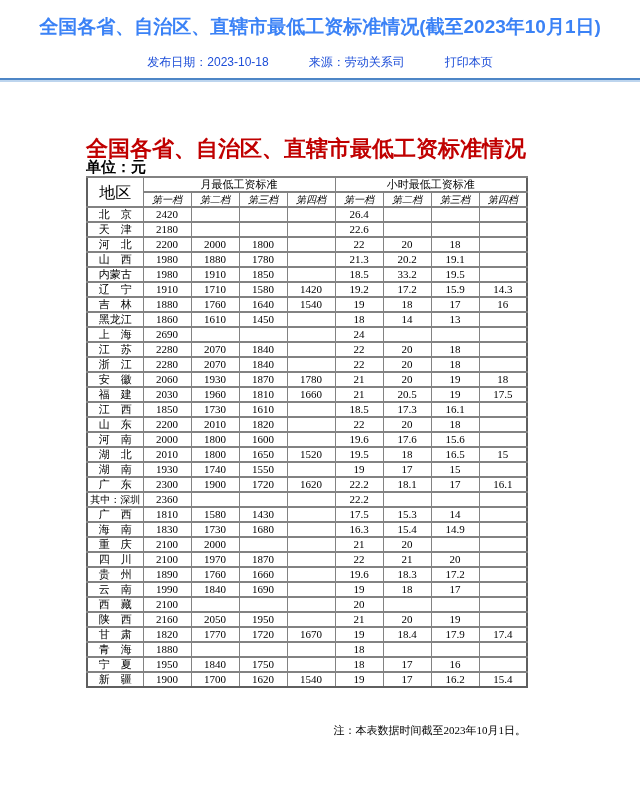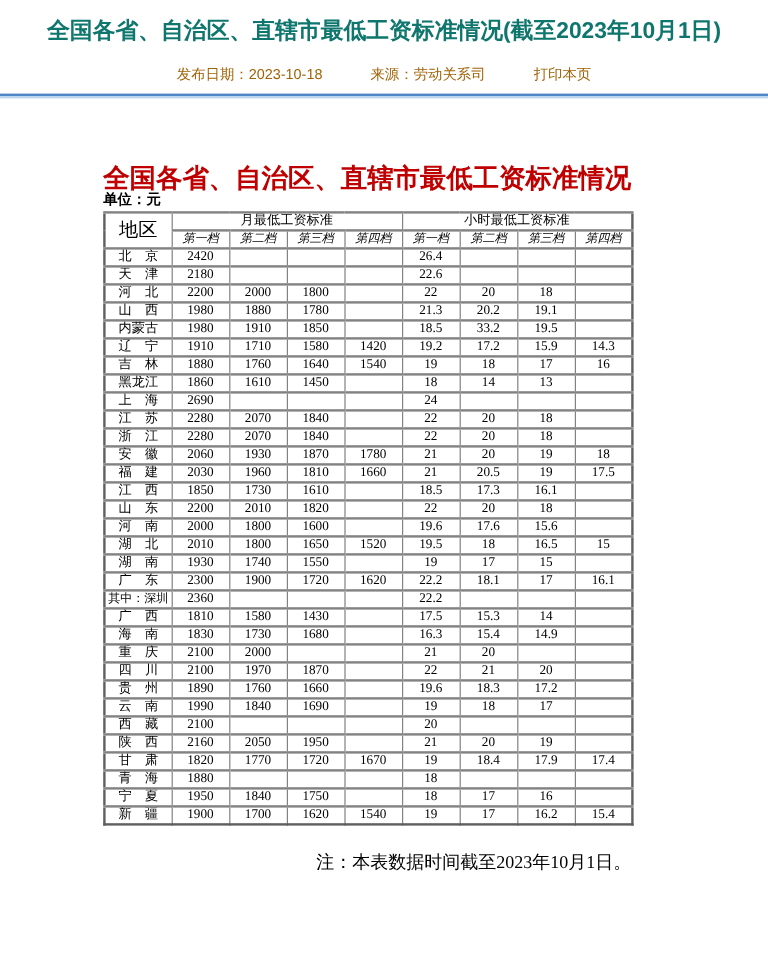--- a/index.html
+++ b/index.html
@@ -10,63 +10,63 @@
     --border-out:#5f5f5f;
   }
   *{box-sizing:border-box;}
   html,body{margin:0;padding:0;}
   body{
     width:640px;height:811px;background:#ffffff;overflow:hidden;
     font-family:"Liberation Sans","DejaVu Sans",sans-serif;color:#000;
   }
   .article-title{
     padding-top:15px;text-align:center;
-    font-size:19px;line-height:24px;font-weight:bold;color:#0f766e;
+    font-size:19px;line-height:24px;font-weight:bold;color:#3b82f6;
   }
   .meta-row{
     margin-top:15px;display:flex;justify-content:center;
-    gap:0;font-size:12px;line-height:16px;color:#a16207;
+    gap:0;font-size:12px;line-height:16px;color:#1d4ed8;
   }
   .meta-item{white-space:nowrap;}
   .meta-gap1{margin-left:40px;}
   .meta-gap2{margin-left:40px;cursor:pointer;}
   .blue-rule{margin-top:8px;width:640px;}
   .blue-rule .r1{height:2px;background:var(--accent);}
   .blue-rule .r2{height:2px;background:var(--accent-light);}
   .content{margin-top:58px;}
   .doc-title{
     width:440px;margin-left:86px;text-align:center;
     font-size:22px;line-height:17px;font-weight:bold;color:var(--title-red);
     white-space:nowrap;
   }
   .unit-label{
     width:440px;margin-left:86px;margin-top:2px;
-    font-size:12px;line-height:15px;font-weight:bold;color:#000;
+    font-size:15px;line-height:15px;font-weight:bold;color:#000;
   }
   table.wage{
     margin-left:86px;margin-top:2px;width:440px;table-layout:fixed;
     border-collapse:collapse;border:2px solid var(--border-out);
     font-family:"Liberation Serif","DejaVu Serif",serif;
   }
   table.wage th,table.wage td{
     border:1px solid var(--border-in);border-top-width:2px;
     padding:0;height:15px;text-align:center;vertical-align:middle;
     font-size:11px;line-height:13px;font-weight:normal;color:#000;
     overflow:hidden;white-space:nowrap;
   }
   table.wage col.c-region{width:56px;}
   table.wage col.c-val{width:48px;}
   table.wage th.group{font-size:11px;text-align:center;}
   table.wage th.tier{font-style:italic;font-size:10px;}
   table.wage th.region-h{font-size:16px;}
   table.wage td.region{font-size:11px;letter-spacing:0;}
   table.wage td.region.long{font-size:10px;}
   .note{
-    width:440px;margin-left:86px;margin-top:24px;text-align:right;
-    font-size:15px;line-height:14px;color:#000;
+    width:440px;margin-left:86px;margin-top:35px;text-align:right;
+    font-size:11px;line-height:14px;color:#000;
     font-family:"Liberation Serif","DejaVu Serif",serif;
   }
 </style>
 </head>
 <body>
 
 <div class="article-title">全国各省、自治区、直辖市最低工资标准情况(截至2023年10月1日)</div>
 
 <div class="meta-row">
   <span class="meta-item">发布日期：2023-10-18</span>

